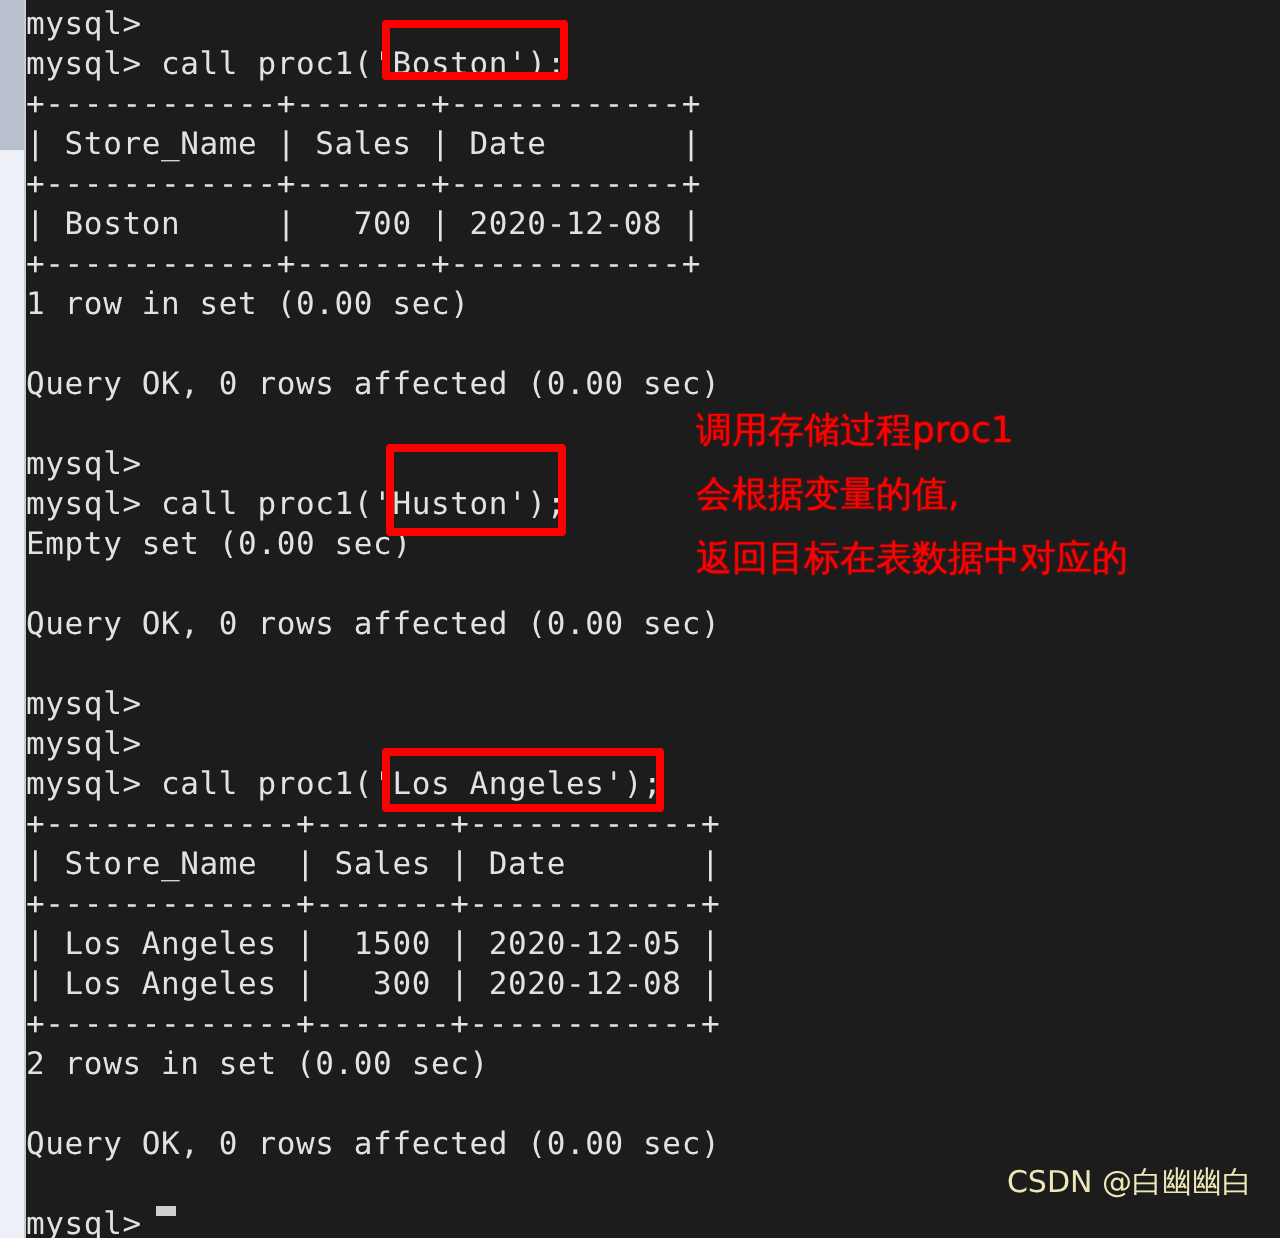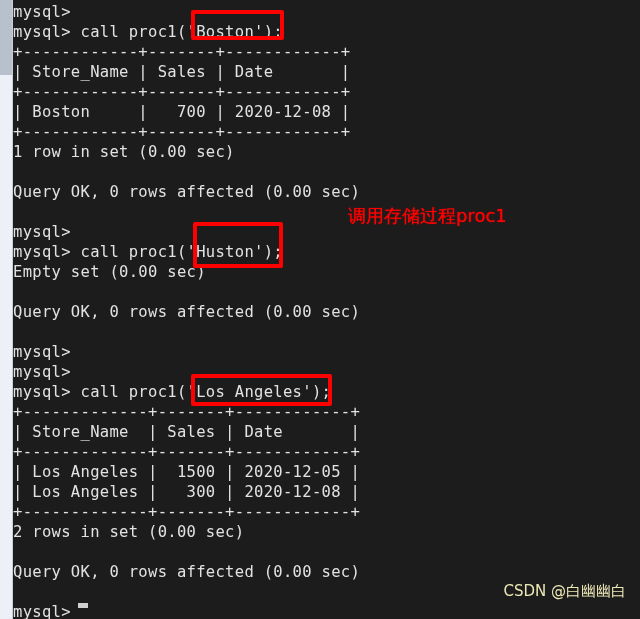--- a/index.html
+++ b/index.html
@@ -95,18 +95,20 @@
   </div>
 
   <div id="term"><div class="ln">mysql&gt;</div><div class="ln">mysql&gt; call proc1('Boston');</div><div class="ln">+------------+-------+------------+</div><div class="ln">| Store_Name | Sales | Date       |</div><div class="ln">+------------+-------+------------+</div><div class="ln">| Boston     |   700 | 2020-12-08 |</div><div class="ln">+------------+-------+------------+</div><div class="ln">1 row in set (0.00 sec)</div><div class="ln">&nbsp;</div><div class="ln">Query OK, 0 rows affected (0.00 sec)</div><div class="ln">&nbsp;</div><div class="ln">mysql&gt;</div><div class="ln">mysql&gt; call proc1('Huston');</div><div class="ln">Empty set (0.00 sec)</div><div class="ln">&nbsp;</div><div class="ln">Query OK, 0 rows affected (0.00 sec)</div><div class="ln">&nbsp;</div><div class="ln">mysql&gt;</div><div class="ln">mysql&gt;</div><div class="ln">mysql&gt; call proc1('Los Angeles');</div><div class="ln">+-------------+-------+------------+</div><div class="ln">| Store_Name  | Sales | Date       |</div><div class="ln">+-------------+-------+------------+</div><div class="ln">| Los Angeles |  1500 | 2020-12-05 |</div><div class="ln">| Los Angeles |   300 | 2020-12-08 |</div><div class="ln">+-------------+-------+------------+</div><div class="ln">2 rows in set (0.00 sec)</div><div class="ln">&nbsp;</div><div class="ln">Query OK, 0 rows affected (0.00 sec)</div><div class="ln">&nbsp;</div><div class="ln">mysql&gt;</div></div>
 
   <div class="redbox" id="box-boston"></div>
   <div class="redbox" id="box-huston"></div>
   <div class="redbox" id="box-la"></div>
 
   <div id="annot">
     <div>调用存储过程proc1</div>
+    <div>会根据变量的值,</div>
+    <div>返回目标在表数据中对应的</div>
   </div>
 
   <div id="cursor"></div>
 
   <div id="watermark">CSDN @白幽幽白</div>
 </div>
 
 </body></html>

